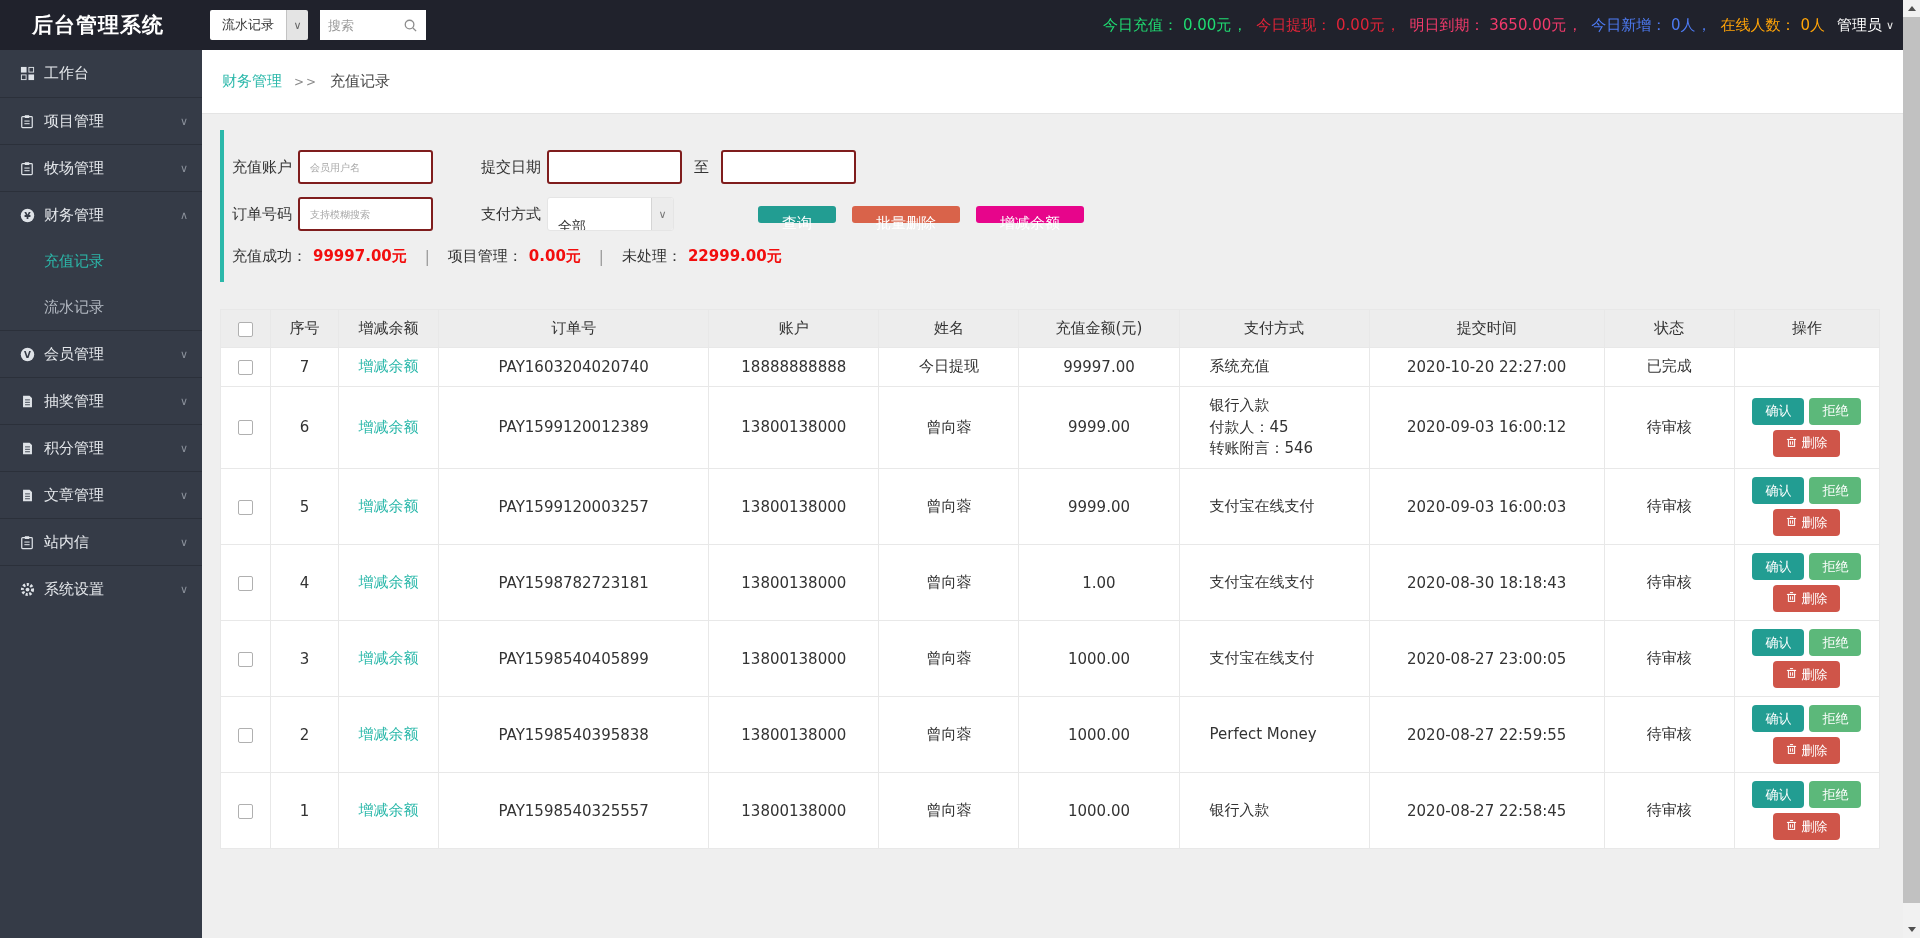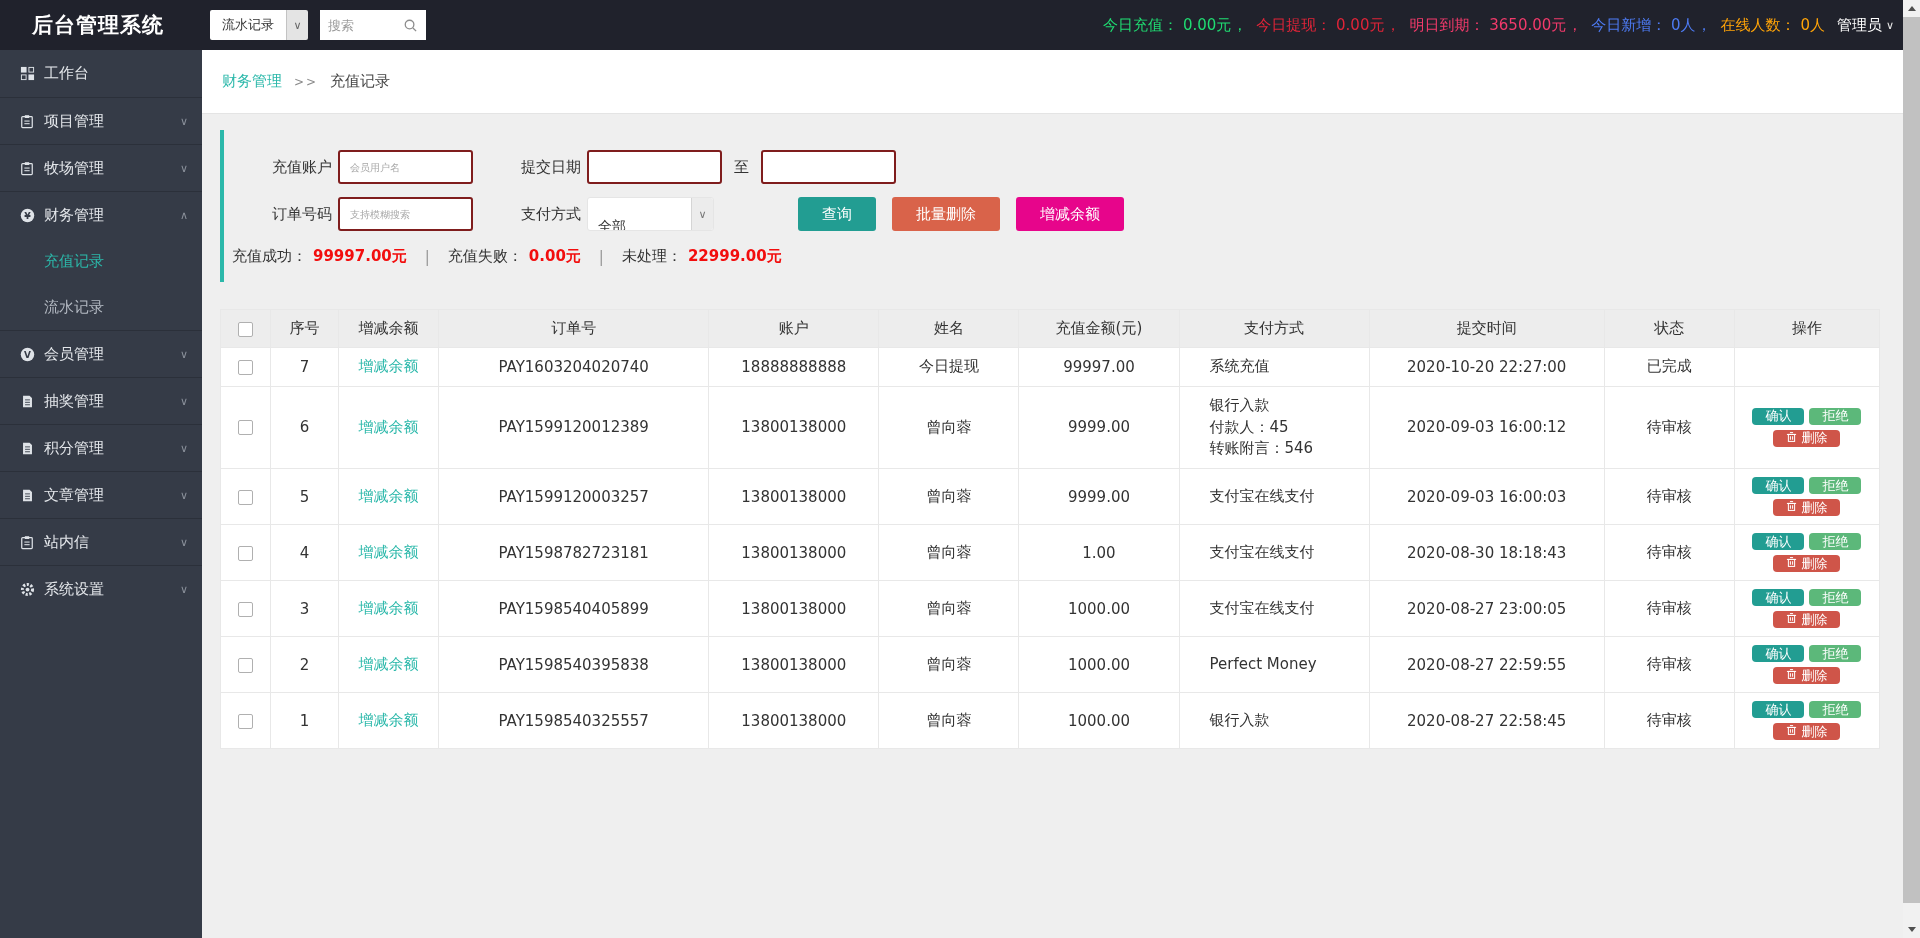--- a/index.html
+++ b/index.html
@@ -37,51 +37,51 @@
   .main { margin-left:202px; height:888px; }
   .breadcrumb-bar { height:64px; background:#fff; border-bottom:1px solid #e4e4e4; display:flex; align-items:center; padding-left:20px; }
   .bc-parent { color:#2bb8aa; cursor:pointer; }
   .bc-sep { color:#8a8a8a; font-size:12px; margin:0 12px; letter-spacing:2px; }
   .bc-current { color:#444; }
 
   .content { padding:16px 40px 0 18px; }
 
   
   .filter-panel { border-left:4px solid #2bb8aa; padding:20px 0 16px 8px; }
-  .filter-row { display:flex; align-items:center; margin-bottom:13px;margin-left:40px; }
+  .filter-row { display:flex; align-items:center; margin-bottom:13px; }
   .filter-row label { width:66px; flex:0 0 auto; color:#333; }
   .f-input { width:135px; height:34px; background:#fff; border:2px solid #7f1d1d; border-radius:3px; padding:0 10px; font-size:10px; color:#333; outline:none; font-family:inherit; }
   .f-input::placeholder { color:#a8a8a8; }
   .lbl2 { margin-left:48px; }
   .to { margin:0 12px; color:#333; }
   .select2 { display:flex; height:34px; border:1px solid #e5e5e5; border-radius:3px; overflow:hidden; background:#fff; cursor:pointer; }
   .select2-value { width:103px; line-height:32px; padding:12px 10px; font-size:14px; color:#333; }
   .select2-arrow { width:22px; background:#ececec; border-left:1px solid #d5d5d5; color:#777; font-size:11px; display:flex; align-items:center; justify-content:center; }
   .btn-group { display:flex; margin-left:84px; gap:16px; }
-  .btn { height:34px; border:none; border-radius:3px; color:#fff; font-size:15px; padding:8px 24px; cursor:pointer; font-family:inherit; }
+  .btn { height:17px; border:none; border-radius:3px; color:#fff; font-size:15px; padding:8px 24px; cursor:pointer; font-family:inherit; }
   .btn.teal { background:#229d92; }
   .btn.salmon { background:#d9634a; }
   .btn.magenta { background:#e7058b; }
   .summary-row { display:flex; align-items:center; margin-top:16px; }
   .summary-row .s-label { color:#333; margin-left:0; }
   .summary-row .s-value { color:#f20d0d; font-weight:bold; margin-left:6px; }
   .summary-row .s-div { color:#999; margin:0 18px; }
 
   
   .data-table { width:100%; border-collapse:collapse; table-layout:fixed; background:#fff; margin-top:27px; border:1px solid #e8e8e8; }
   .data-table th, .data-table td { border:1px solid #e8e8e8; text-align:center; vertical-align:middle; font-size:15px; color:#333; }
   .data-table thead th { background:#ededed; height:38px; font-weight:normal; }
   .data-table td { padding:8px 4px; }
   td.payment-cell { text-align:left; padding-left:30px; line-height:1.45; }
   .cb { display:inline-block; width:15px; height:15px; border:1px solid #b0b0b0; border-radius:2px; background:#fff; cursor:pointer; vertical-align:middle; }
   .adjust-link { color:#2bb8aa; cursor:pointer; text-decoration:none; }
   .account-txt { color:#2bb8aa; }
   .act-top { display:flex; justify-content:center; gap:5px; }
   .act-bottom { margin-top:5px; display:flex; justify-content:center; }
-  .mini-btn { border:none; border-radius:4px; color:#fff; font-size:13px; height:17px; padding:0 13px; cursor:pointer; font-family:inherit; display:inline-flex; align-items:center; gap:4px; }
+  .mini-btn { border:none; border-radius:4px; color:#fff; font-size:13px; height:27px; padding:0 13px; cursor:pointer; font-family:inherit; display:inline-flex; align-items:center; gap:4px; }
   .mini-btn.confirm { background:#229d92; }
   .mini-btn.reject { background:#5cb87a; }
   .mini-btn.delete { background:#cf5549; }
 
   .pagination { text-align:right; color:#999; font-size:13px; padding:14px 2px 0 0; }
 
   
   .vscrollbar { position:absolute; right:0; top:0; width:17px; height:938px; background:#f1f1f1; z-index:10; }
   .sb-btn { position:absolute; left:0; width:17px; height:17px; display:flex; align-items:center; justify-content:center; }
   .sb-btn.up { top:0; }
@@ -270,21 +270,21 @@
         <div class="btn-group">
           <button class="btn teal">查询</button>
           <button class="btn salmon">批量删除</button>
           <button class="btn magenta">增减余额</button>
         </div>
       </div>
       <div class="summary-row" id="summary-row">
           <span class="s-label">充值成功：</span>
           <span class="s-value">99997.00元</span>
           <span class="s-div">|</span>
-          <span class="s-label">充值失败：</span>
+          <span class="s-label">项目管理：</span>
           <span class="s-value">0.00元</span>
           <span class="s-div">|</span>
           <span class="s-label">未处理：</span>
           <span class="s-value">22999.00元</span>
         </div>
     </div>
 
     <table class="data-table">
       <colgroup id="table-cols">
           <col style="width: 50px;">

